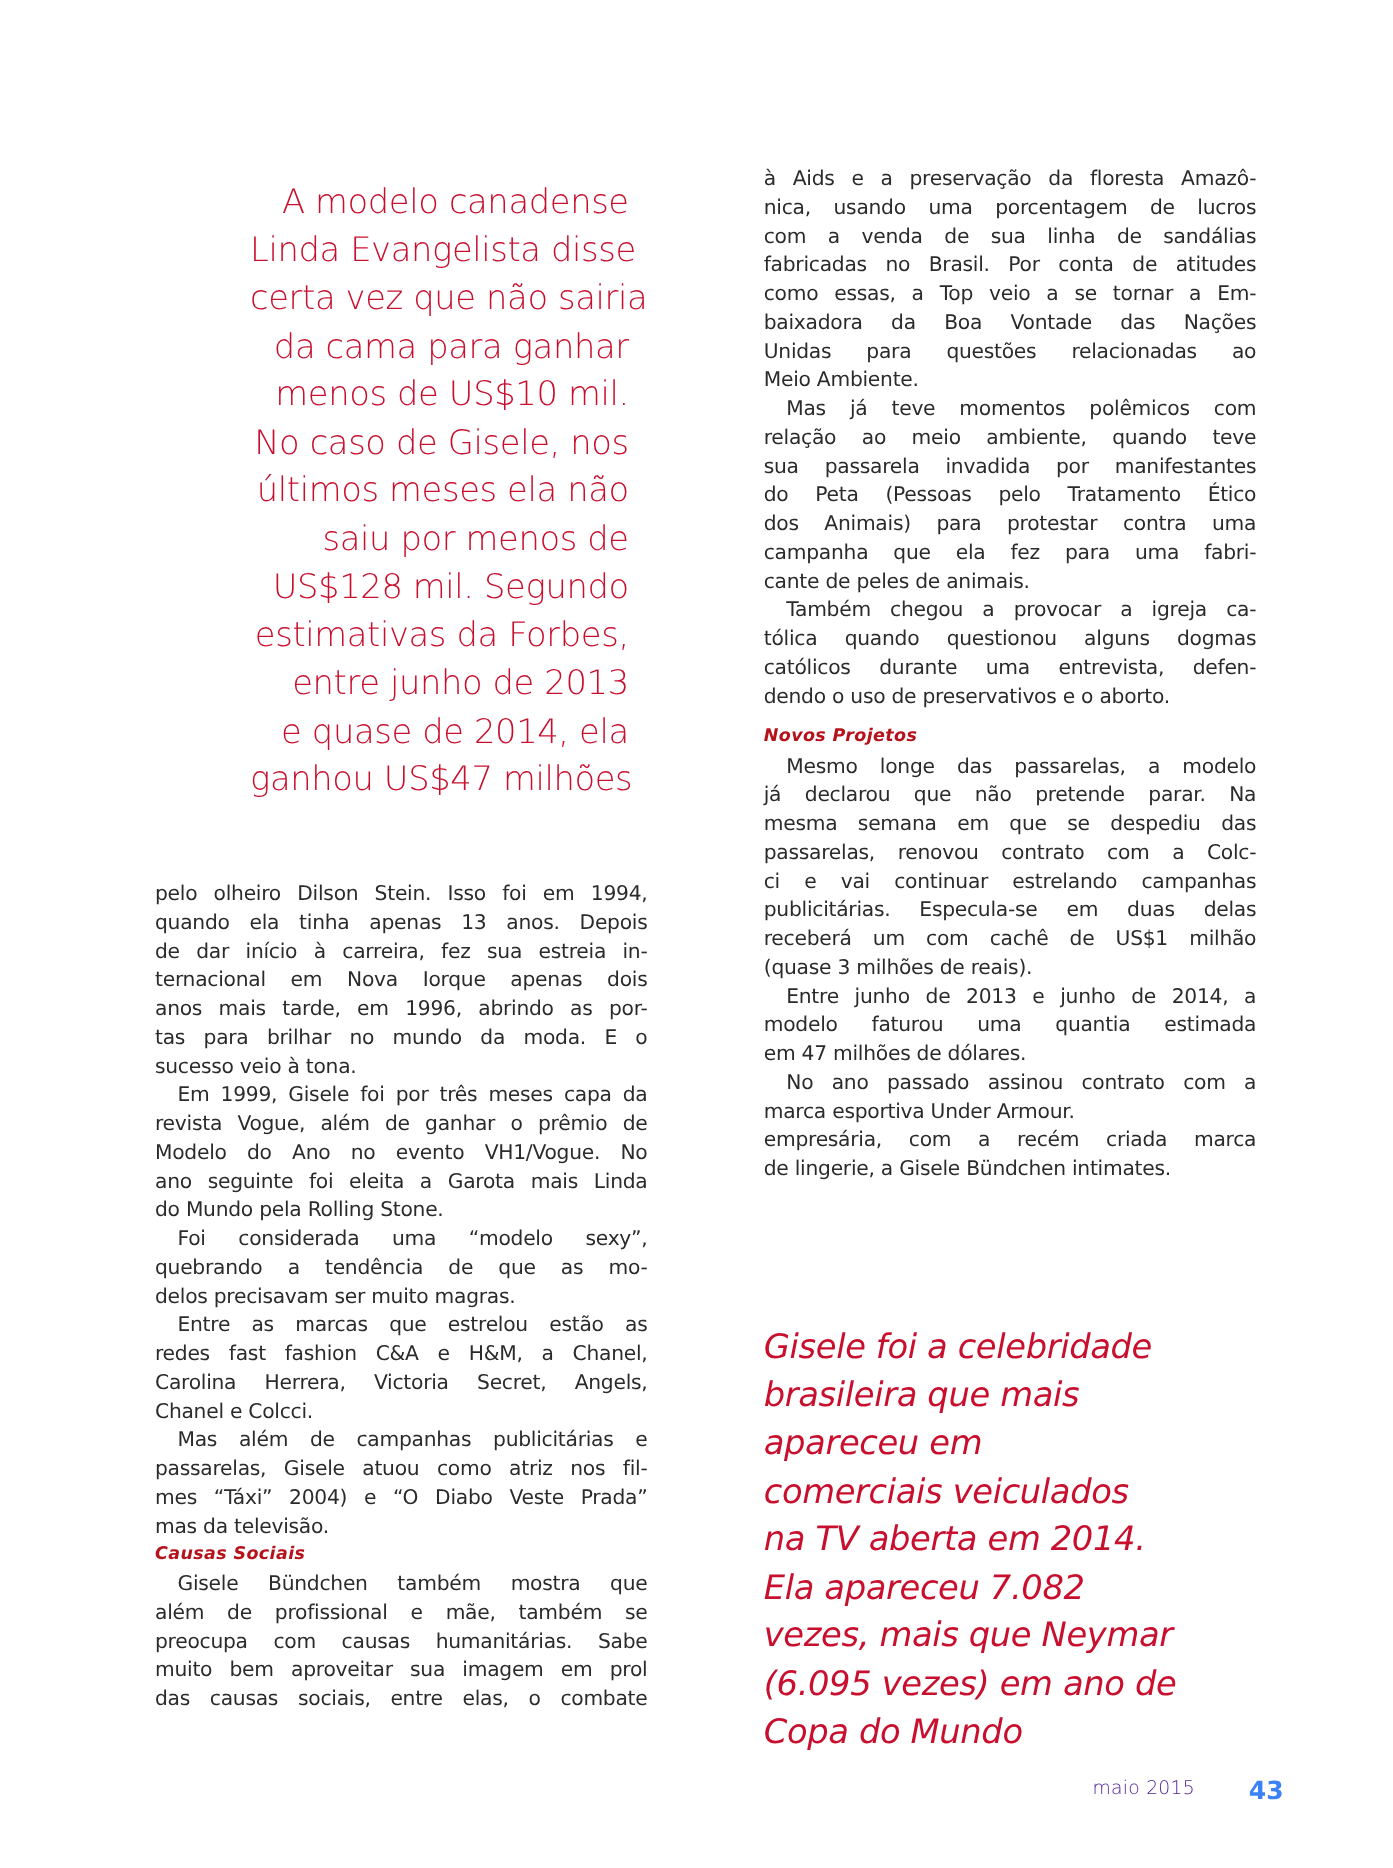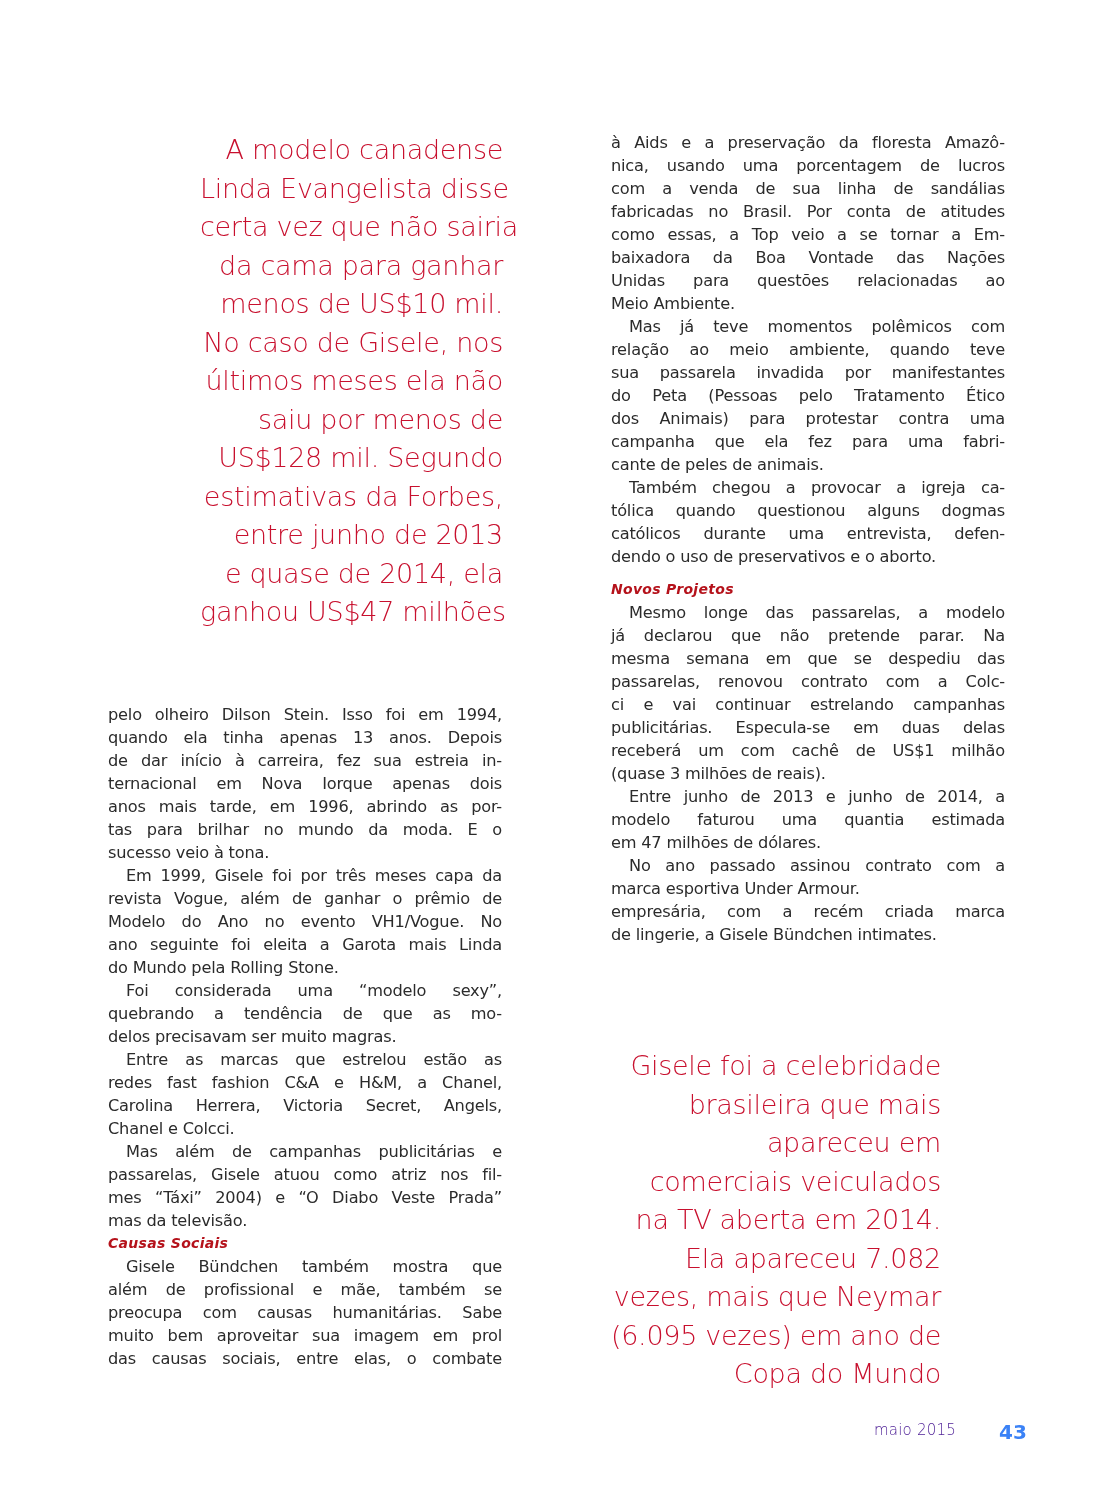--- a/index.html
+++ b/index.html
@@ -7,34 +7,35 @@
   .page { position: absolute; left: 0; top: 0; width: 1114px; height: 1494px; background: #fff; }
 
   .pull-quote {
     position: absolute;
     color: #c8102e;
     font-family: "DejaVu Sans", sans-serif;
     font-weight: 300;
     font-size: 27px;
     line-height: 38.5px;
     letter-spacing: -0.3px;
+    margin-top: 12px;
   }
   .pull-quote .line { display: block; white-space: nowrap; }
   #quote-top { left: 200px; top: 131px; width: 303px; text-align: right; }
-  #quote-bottom { left: 611px; top: 1047px; width: 330px; text-align: right; }
+  #quote-bottom { left: 611px; top: 1047px; width: 330px; text-align: left; font-style: italic; }
 
   .col {
     position: absolute;
     color: #2b2b2b;
     font-family: "DejaVu Sans", sans-serif;
     font-size: 16.2px;
     line-height: 23px;
     letter-spacing: -0.2px;
   }
-  #col-left { left: 108px; top: 703px; width: 394px; }
+  #col-left { left: 124px; top: 703px; width: 394px; }
   #col-right { left: 611px; top: 131px; width: 394px; }
 
   .col .line { display: block; white-space: nowrap; text-align: justify; text-align-last: justify; }
   .col .line.last { text-align-last: left; }
   .col .line.indent { padding-left: 18px; }
 
   .section-heading {
     display: block;
     color: #b5121b;
     font-family: "DejaVu Sans", sans-serif;

